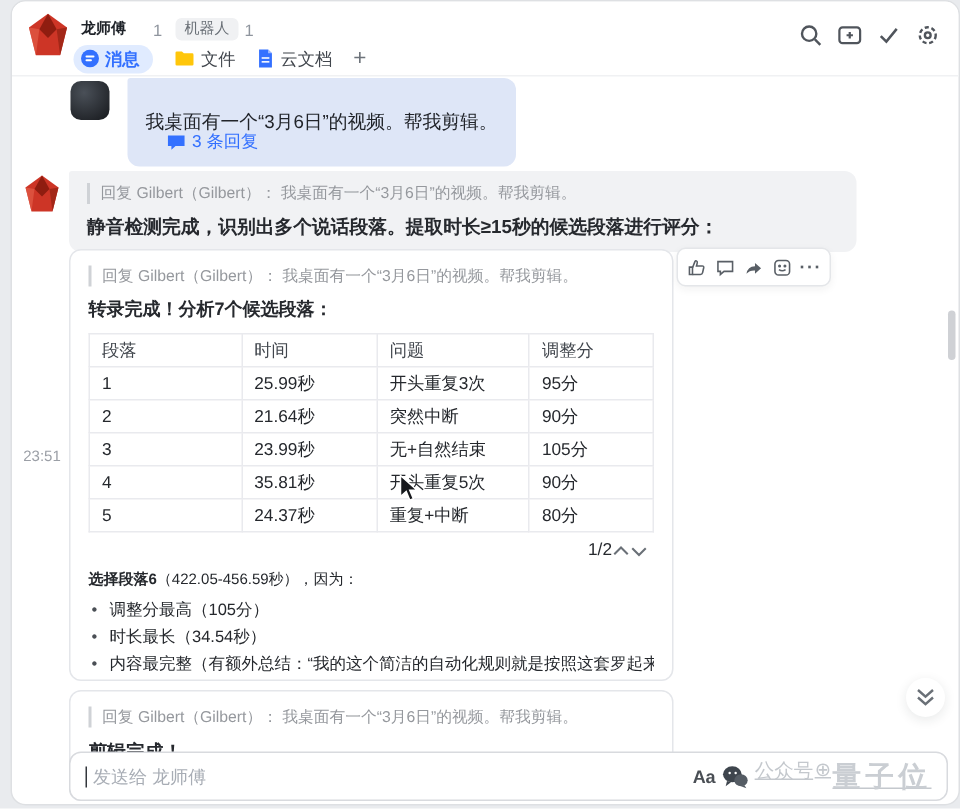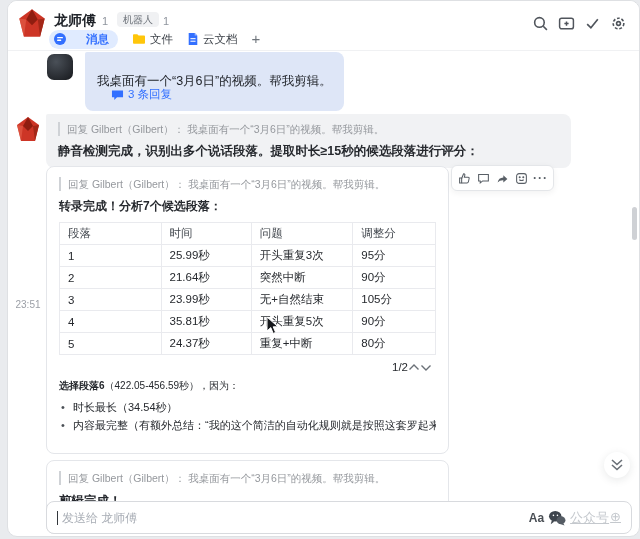--- a/index.html
+++ b/index.html
@@ -10,30 +10,30 @@
     -webkit-font-smoothing:antialiased;
   }
   .window{
     position:absolute;left:7px;top:0;width:633px;height:537px;
     background:#ffffff;border:1px solid #dee0e3;border-radius:10px;
     box-sizing:border-box;overflow:hidden;
   }
   
   .header{position:absolute;left:0;top:0;right:0;height:49px;background:#fff;border-bottom:1px solid #f0f1f3;}
   .hdr-avatar{position:absolute;left:9px;top:7px;width:30px;height:30px;}
-  .hdr-title{position:absolute;left:46px;top:11px;font-size:14px;font-weight:bold;color:#1f2329;}
+  .hdr-title{position:absolute;left:46px;top:11px;font-size:10px;font-weight:bold;color:#1f2329;}
   .hdr-cnt{position:absolute;top:14px;font-size:11px;color:#8f959e;}
   .hdr-cnt.c1{left:94px;}
   .hdr-cnt.c2{left:155px;}
   .hdr-badge{position:absolute;left:109px;top:11px;background:#f0f1f3;color:#6a7077;font-size:10px;line-height:15px;padding:0 6px;border-radius:4px;}
   .hdr-icons{position:absolute;right:12px;top:14px;display:flex;gap:9px;}
   .hicon{width:17px;height:17px;cursor:pointer;display:block;}
   
   .tabs{position:absolute;left:41px;top:28px;height:20px;display:flex;align-items:center;gap:14px;}
-  .tab-pill{display:inline-flex;align-items:center;gap:20px;background:#e0ebff;border-radius:10px;height:19px;padding:0 9px 0 5px;font-size:11.5px;color:#3370ff;font-weight:bold;}
+  .tab-pill{display:inline-flex;align-items:center;gap:4px;background:#e0ebff;border-radius:10px;height:19px;padding:0 9px 0 5px;font-size:11.5px;color:#3370ff;font-weight:bold;}
   .tab{display:inline-flex;align-items:center;gap:4px;font-size:11.5px;color:#41464d;}
   .tab-plus{font-size:15px;color:#6e747b;line-height:18px;}
   
   .time{position:absolute;left:3px;top:298px;width:34px;font-size:10px;color:#9b9fa6;text-align:center;}
   .av-user{position:absolute;left:39px;top:53px;width:26px;height:26px;border-radius:7px;
     background:radial-gradient(circle at 35% 30%,#4a5058,#16181c);}
   .bub-user{position:absolute;left:77px;top:51px;background:#dee6f7;border-radius:8px;border-top-left-radius:2px;
     padding:21px 12px;font-size:12.5px;color:#21242a;white-space:nowrap;}
   .replies{position:absolute;left:103px;top:86px;display:flex;align-items:center;gap:4px;
     font-size:11.5px;color:#3370ff;cursor:pointer;}
@@ -239,20 +239,21 @@
       </svg>
       <svg class="pagebtn" viewBox="0 0 12 8" fill="none" stroke="#6a7077" stroke-width="1.4">
         <polyline points="1.5,2 6,6.5 10.5,2"></polyline>
       </svg>
     </div>
 
     <div class="sel">
       <b>选择段落6</b><span>（422.05-456.59秒），因为：</span>
     </div>
     <ul class="reasons">
+      <li><span>调整分最高（105分）</span></li>
       <li><span>时长最长（34.54秒）</span></li>
       <li><span>内容最完整（有额外总结：“我的这个简洁的自动化规则就是按照这套罗起来的”）</span></li>
 
     </ul>
   </div>
 
   <div class="msg-toolbar">
     <div class="tbtn">
       <svg width="13" height="13" viewBox="0 0 16 16" fill="none" stroke="#595f66" stroke-width="1.3">
         <path d="M2 7.5 L4.5 7.5 L4.5 13.5 L2 13.5 Z"></path>
@@ -303,20 +304,21 @@
       <ellipse cx="8" cy="7" rx="7" ry="6" fill="#3e454d"></ellipse>
       <polygon points="4,12 3,16 7,13" fill="#3e454d"></polygon>
       <ellipse cx="14.5" cy="11.5" rx="5" ry="4.5" fill="#555c64"></ellipse>
       <polygon points="17,15 18.5,17.5 14.5,16" fill="#555c64"></polygon>
       <circle cx="6" cy="6" r="0.9" fill="#fff"></circle>
         <circle cx="10.5" cy="6" r="0.9" fill="#fff"></circle>
     </svg>
     <span class="wm">
       <span class="p1">公众号</span>
       <span class="plus">⊕</span>
+      <span class="p2">量子位</span>
     </span>
   </div>
 
 </div>
 
 <div class="cursor">
   <svg width="14" height="20" viewBox="0 0 14 20">
     <path d="M1 1 L1 15 L4.8 11.6 L7.2 17.5 L9.6 16.4 L7.2 10.8 L12 10.8 Z" fill="#16181c" stroke="#ffffff" stroke-width="1"></path>
   </svg>
 </div>

